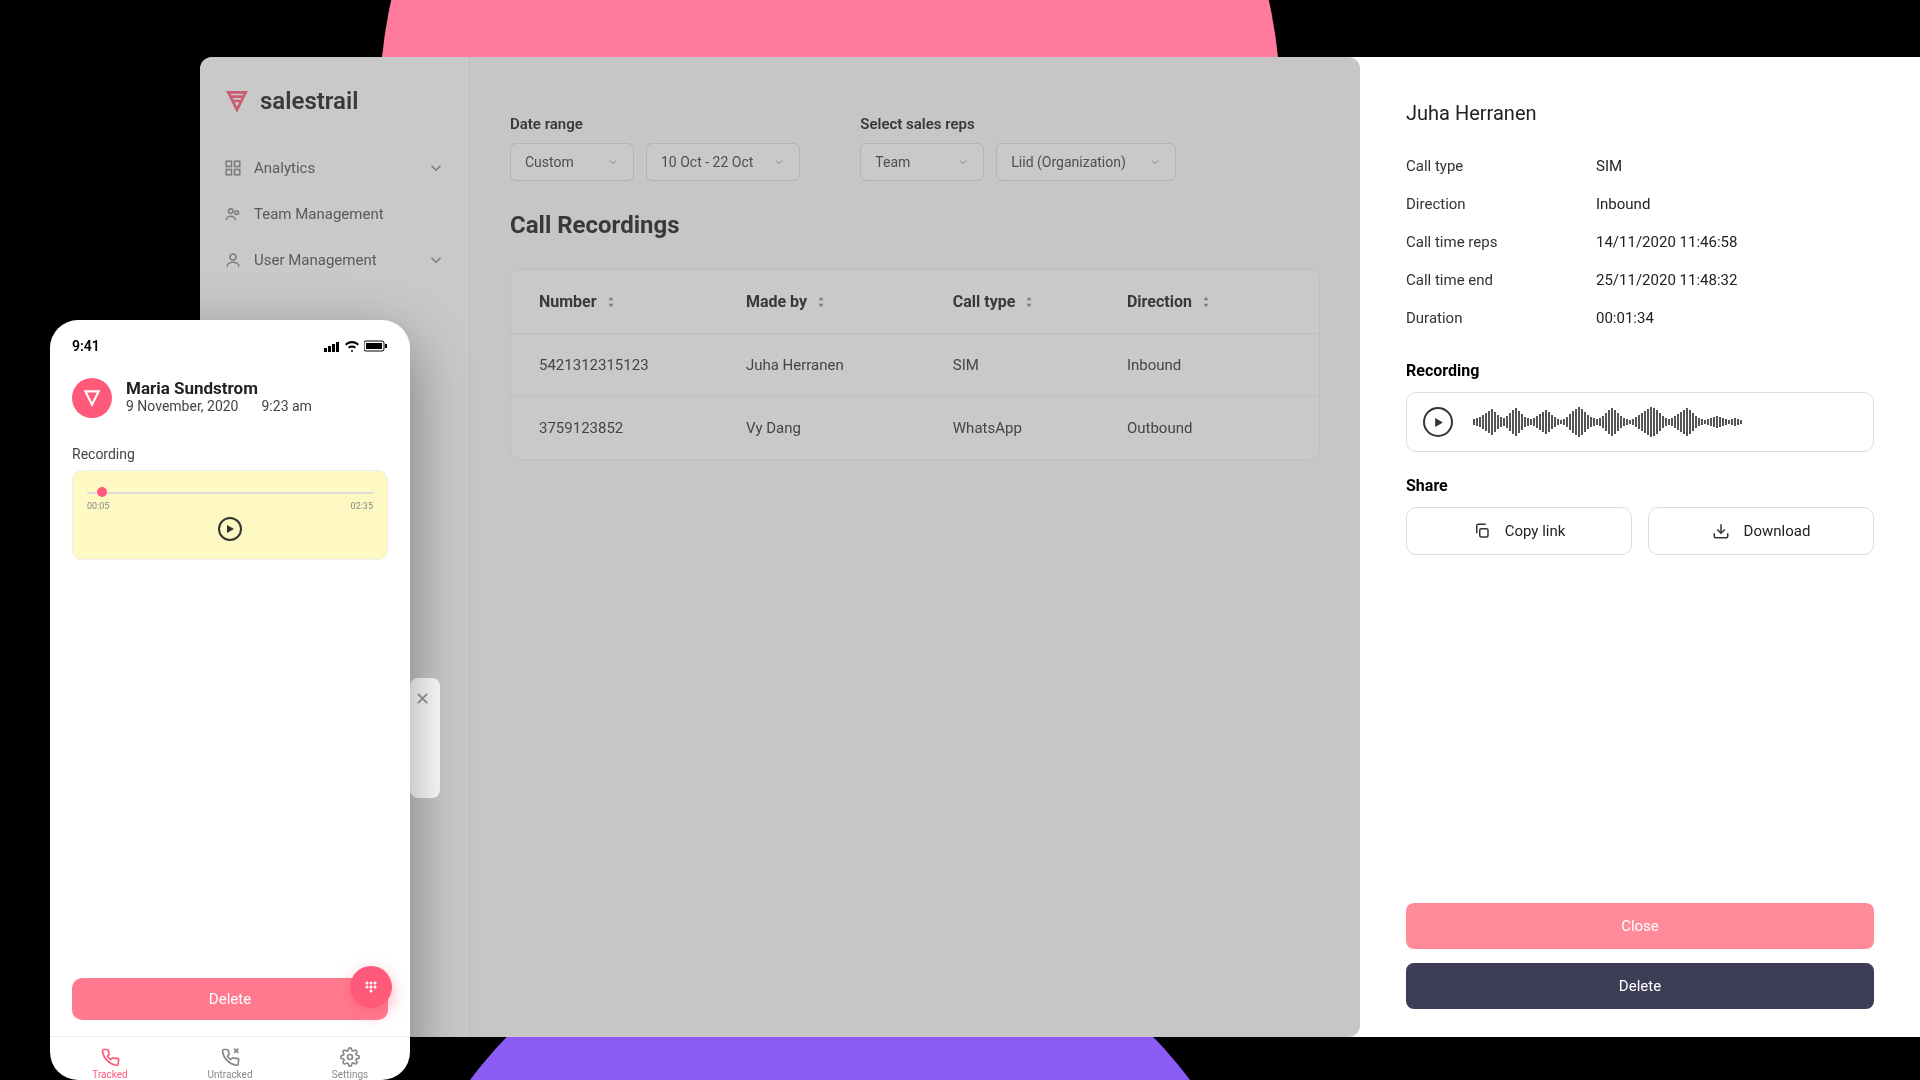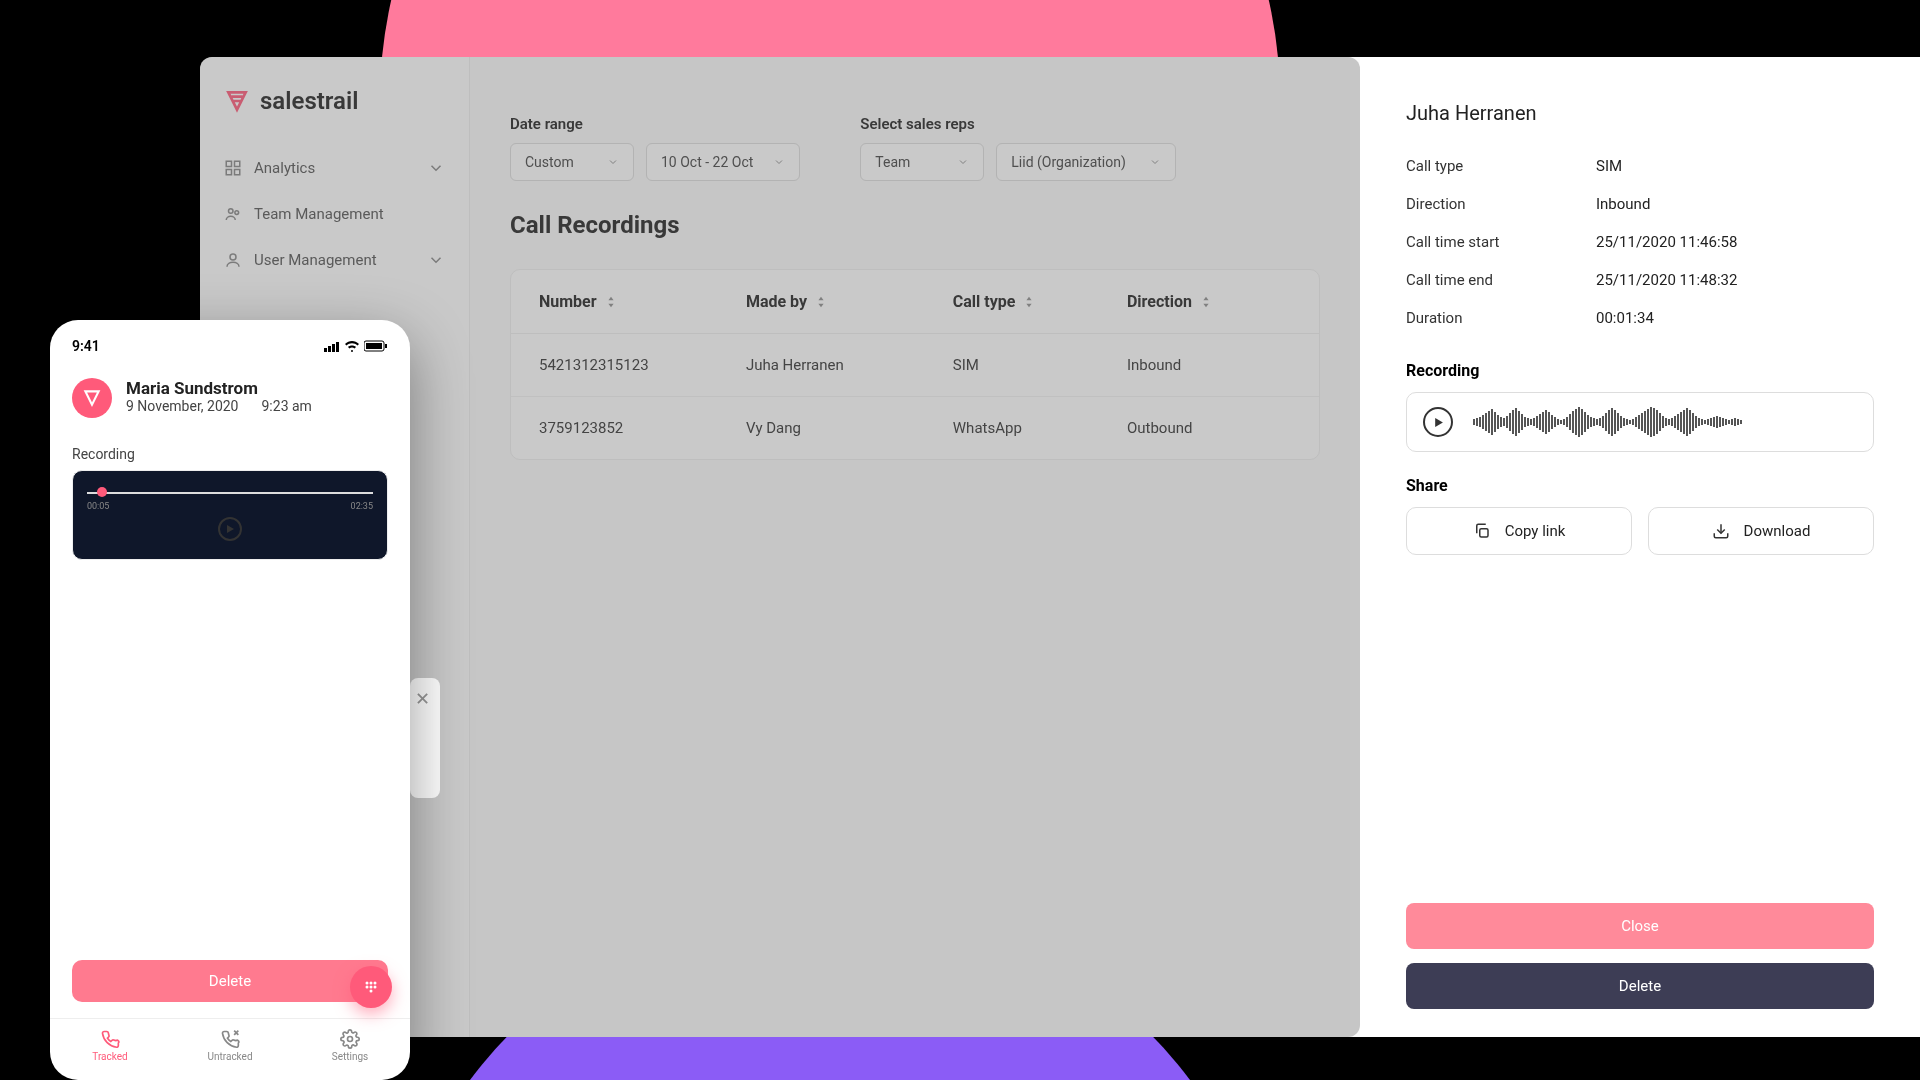--- a/index.html
+++ b/index.html
@@ -40,32 +40,32 @@
 
 .mobile { position: absolute; left: 50px; top: 320px; width: 360px; height: 760px; background: #fff; border-radius: 28px; box-shadow: 0 20px 60px rgba(0,0,0,0.4); z-index: 10; padding: 18px 0 0; display: flex; flex-direction: column; }
 .status-bar { display: flex; justify-content: space-between; align-items: center; padding: 0 22px 14px; font-size: 14px; font-weight: 600; }
 .status-icons { display: flex; gap: 4px; align-items: center; }
 .mob-header { display: flex; gap: 14px; padding: 10px 22px; align-items: flex-start; }
 .avatar { width: 40px; height: 40px; background: #ff5a7a; border-radius: 50%; display: flex; align-items: center; justify-content: center; }
 .avatar svg { width: 20px; height: 20px; }
 .mob-name { font-weight: 700; font-size: 17px; color: #222; }
 .mob-meta { display: flex; gap: 23px; font-size: 14px; color: #444; }
 .mob-section-label { padding: 18px 22px 8px; font-size: 14px; color: #444; }
-.mob-rec { margin: 0 22px; background: #0f172a; border: 1px solid #eee; border-radius: 10px; padding: 14px 14px 18px; text-align: center; }
+.mob-rec { margin: 0 22px; background: #fef9c3; border: 1px solid #eee; border-radius: 10px; padding: 14px 14px 18px; text-align: center; }
 .mob-slider { position: relative; height: 8px; margin: 4px 0 4px; }
 .mob-track { position: absolute; top: 3px; left: 0; right: 0; height: 2px; background: #ddd; }
 .mob-handle { position: absolute; left: 10px; top: -2px; width: 10px; height: 10px; background: #ff5a7a; border-radius: 50%; }
 .mob-times { display: flex; justify-content: space-between; font-size: 9px; color: #888; margin-bottom: 6px; }
 .mob-play { width: 24px; height: 24px; display: inline-flex; align-items: center; justify-content: center; border: 2px solid #333; border-radius: 50%; }
 .mob-cloud { margin: 14px 22px 0; background: #fff; border: 1px solid #eee; border-radius: 10px; padding: 14px 16px; display: flex; align-items: center; gap: 12px; color: #2cc295; font-size: 15px; }
 .mob-cloud svg { width: 22px; height: 22px; }
 .mob-delete { margin: auto 22px 16px; background: #ff7a8f; color: #fff; text-align: center; padding: 12px; border-radius: 10px; font-size: 15px; cursor: pointer; }
 .fab { position: absolute; right: 18px; bottom: 72px; width: 42px; height: 42px; background: #ff5a7a; border-radius: 50%; display: flex; align-items: center; justify-content: center; box-shadow: 0 6px 16px rgba(255,90,122,0.5); }
 .mob-tabbar { display: flex; border-top: 1px solid #eee; }
-.mtab { flex: 1; text-align: center; padding: 10px 0 18px; }
+.mtab { flex: 1; text-align: center; padding: 10px 0 0; }
 .mtab-icon { display: flex; justify-content: center; margin-bottom: 2px; }
 .mtab-label { font-size: 10px; color: #888; }
 .mtab.active .mtab-label { color: #ff5a7a; }
 
 
 .panel { position: absolute; right: 0; top: 57px; width: 560px; height: 980px; background: #fff; z-index: 20; padding: 40px 46px 28px; display: flex; flex-direction: column; }
 .panel h2 { font-size: 26px; font-weight: 800; color: #111; }
 .panel-sub { font-size: 20px; color: #222; margin-top: 4px; margin-bottom: 22px; }
 .info-row { display: flex; padding: 10px 0; font-size: 15px; }
 .info-label { width: 190px; color: #333; }
@@ -316,22 +316,22 @@
   <div class="panel-sub">Juha Herranen</div>
   <div class="info-row">
       <div class="info-label">Call type</div>
       <div class="info-val">SIM</div>
     </div>
   <div class="info-row">
       <div class="info-label">Direction</div>
       <div class="info-val">Inbound</div>
     </div>
   <div class="info-row">
-      <div class="info-label">Call time start</div>
-      <div class="info-val">25/11/2020 11:46:58</div>
+      <div class="info-label">Call time reps</div>
+      <div class="info-val">14/11/2020 11:46:58</div>
     </div>
   <div class="info-row">
       <div class="info-label">Call time end</div>
       <div class="info-val">25/11/2020 11:48:32</div>
     </div>
   <div class="info-row">
       <div class="info-label">Duration</div>
       <div class="info-val">00:01:34</div>
     </div>
 

